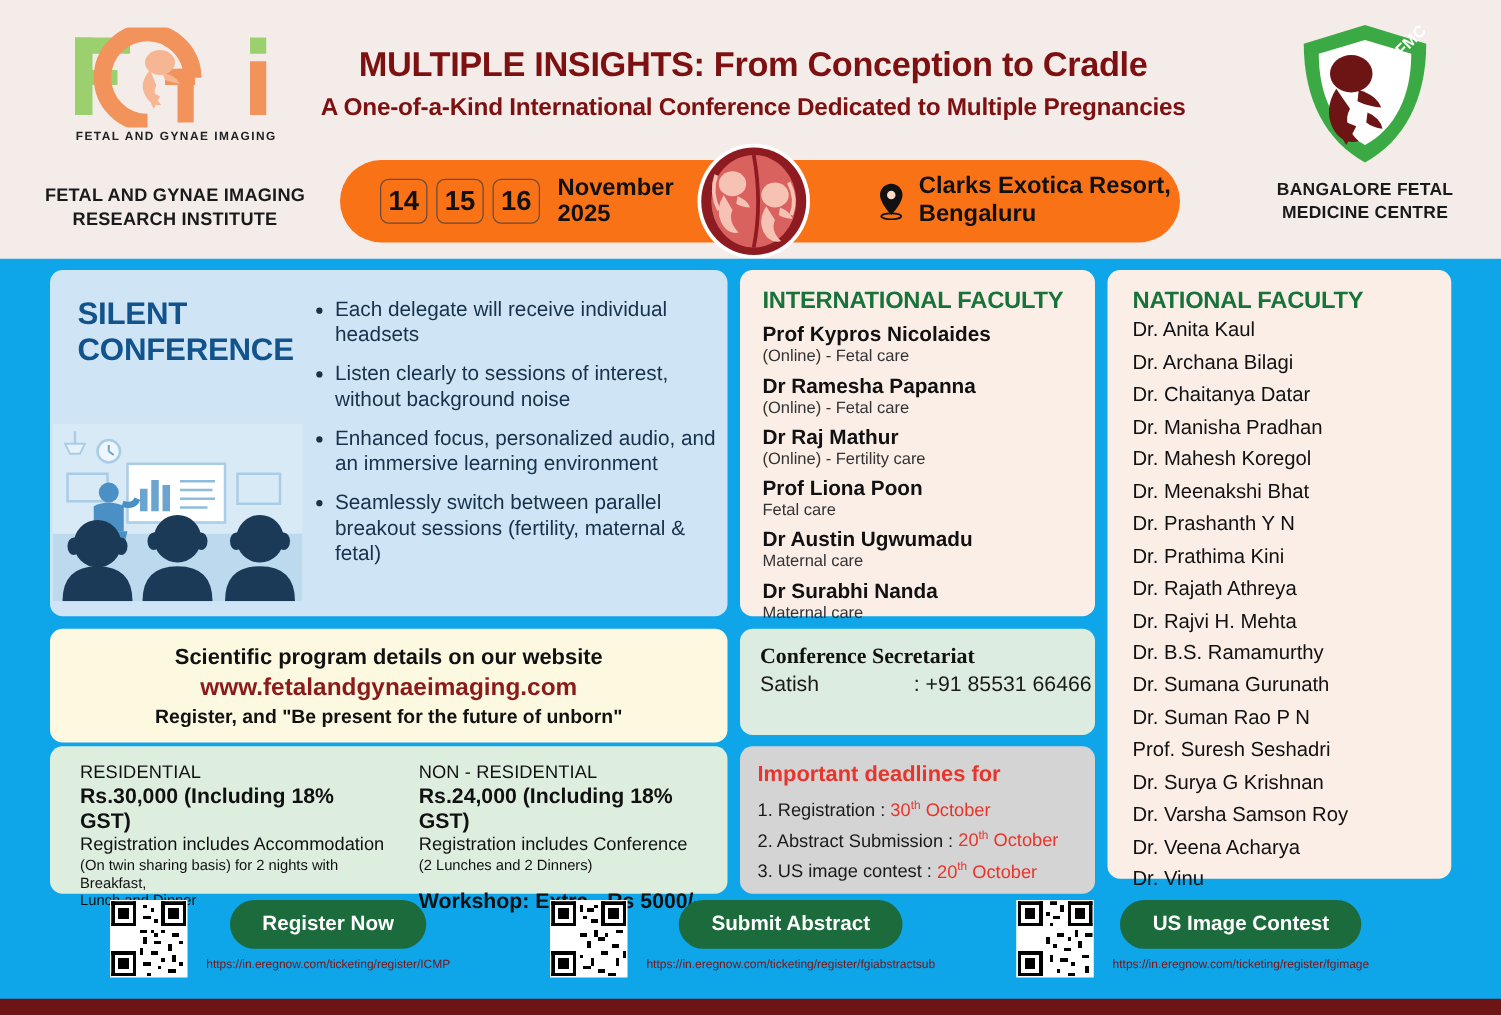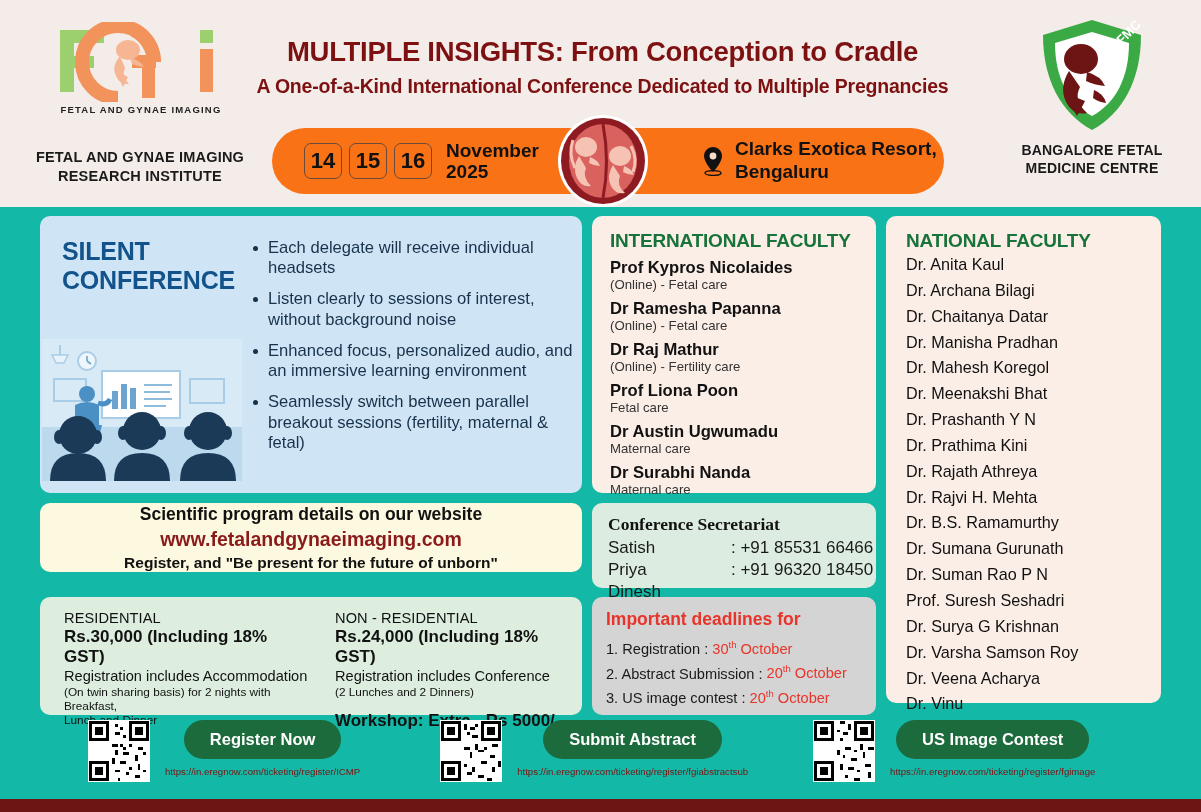--- a/index.html
+++ b/index.html
@@ -56,21 +56,21 @@
   }
   .venue { position: absolute; left: 430px; display: flex; align-items: center; gap: 11px; }
   .venue-text { font-size: 19px; font-weight: 700; color: #111; line-height: 1.2; }
 
   .bfmc-wrap { position: absolute; right: 24px; top: 16px; width: 170px; text-align: center; }
   .bfmc-text {
     font-size: 14px; font-weight: 700; color: #1a1a1a; line-height: 1.25; margin-top: 4px; letter-spacing: .2px;
   }
 
   
-  .body-area { flex: 1; position: relative; background: #14b8a6; }
+  .body-area { flex: 1; position: relative; background: #0ea5e9; }
 
   .panel { position: absolute; border-radius: 10px; }
 
   
   .silent {
     left: 40px; top: 9px; width: 542px; height: 277px; background: #cfe5f5;
     display: flex;
   }
   .silent-left { width: 205px; position: relative; }
   .silent-title {
@@ -98,21 +98,21 @@
   .faculty-role { font-size: 13.2px; color: #333; line-height: 1.2; }
 
   
   .natl {
     left: 886px; top: 9px; width: 275px; height: 487px; background: #fbeee7; padding: 14px 16px 0 20px;
   }
   .natl-item { font-size: 16.2px; color: #111; line-height: 1.595; }
 
   
   .website {
-    left: 40px; top: 296px; width: 542px; height: 69px; background: #fdf8e0;
+    left: 40px; top: 296px; width: 542px; height: 91px; background: #fdf8e0;
     display: flex; flex-direction: column; align-items: center; justify-content: center; gap: 3px;
   }
   .web-l1 { font-size: 17.5px; font-weight: 600; color: #111; }
   .web-l2 { font-size: 19.5px; font-weight: 700; color: #8b1a1a; }
   .web-l3 { font-size: 15.5px; font-weight: 700; color: #111; }
 
   
   .secretariat {
     left: 592px; top: 296px; width: 284px; height: 85px; background: #dcece0; padding: 11px 0 0 16px;
   }
@@ -375,24 +375,20 @@
       <div class="web-l1">Scientific program details on our website</div>
       <div class="web-l2">www.fetalandgynaeimaging.com</div>
       <div class="web-l3">Register, and "Be present for the future of unborn"</div>
     </div>
 
     <div class="panel secretariat">
       <div class="sec-head">Conference Secretariat</div>
       <div class="sec-row">
         <span class="sec-label">Satish</span>
         <span>: +91 85531 66466</span>
-      </div>
-      <div class="sec-row">
-        <span class="sec-label">Priya Dinesh</span>
-        <span>: +91 96320 18450</span>
       </div>
     </div>
 
     <div class="panel fees">
       <div class="fee-col">
         <div class="fee-kind">RESIDENTIAL</div>
         <div class="fee-price">Rs.30,000 (Including 18% GST)</div>
         <div class="fee-inc">Registration includes Accommodation</div>
         <div class="fee-fine">(On twin sharing basis) for 2 nights with Breakfast,</div>
         <div class="fee-fine"> Lunch and Dinner</div>

